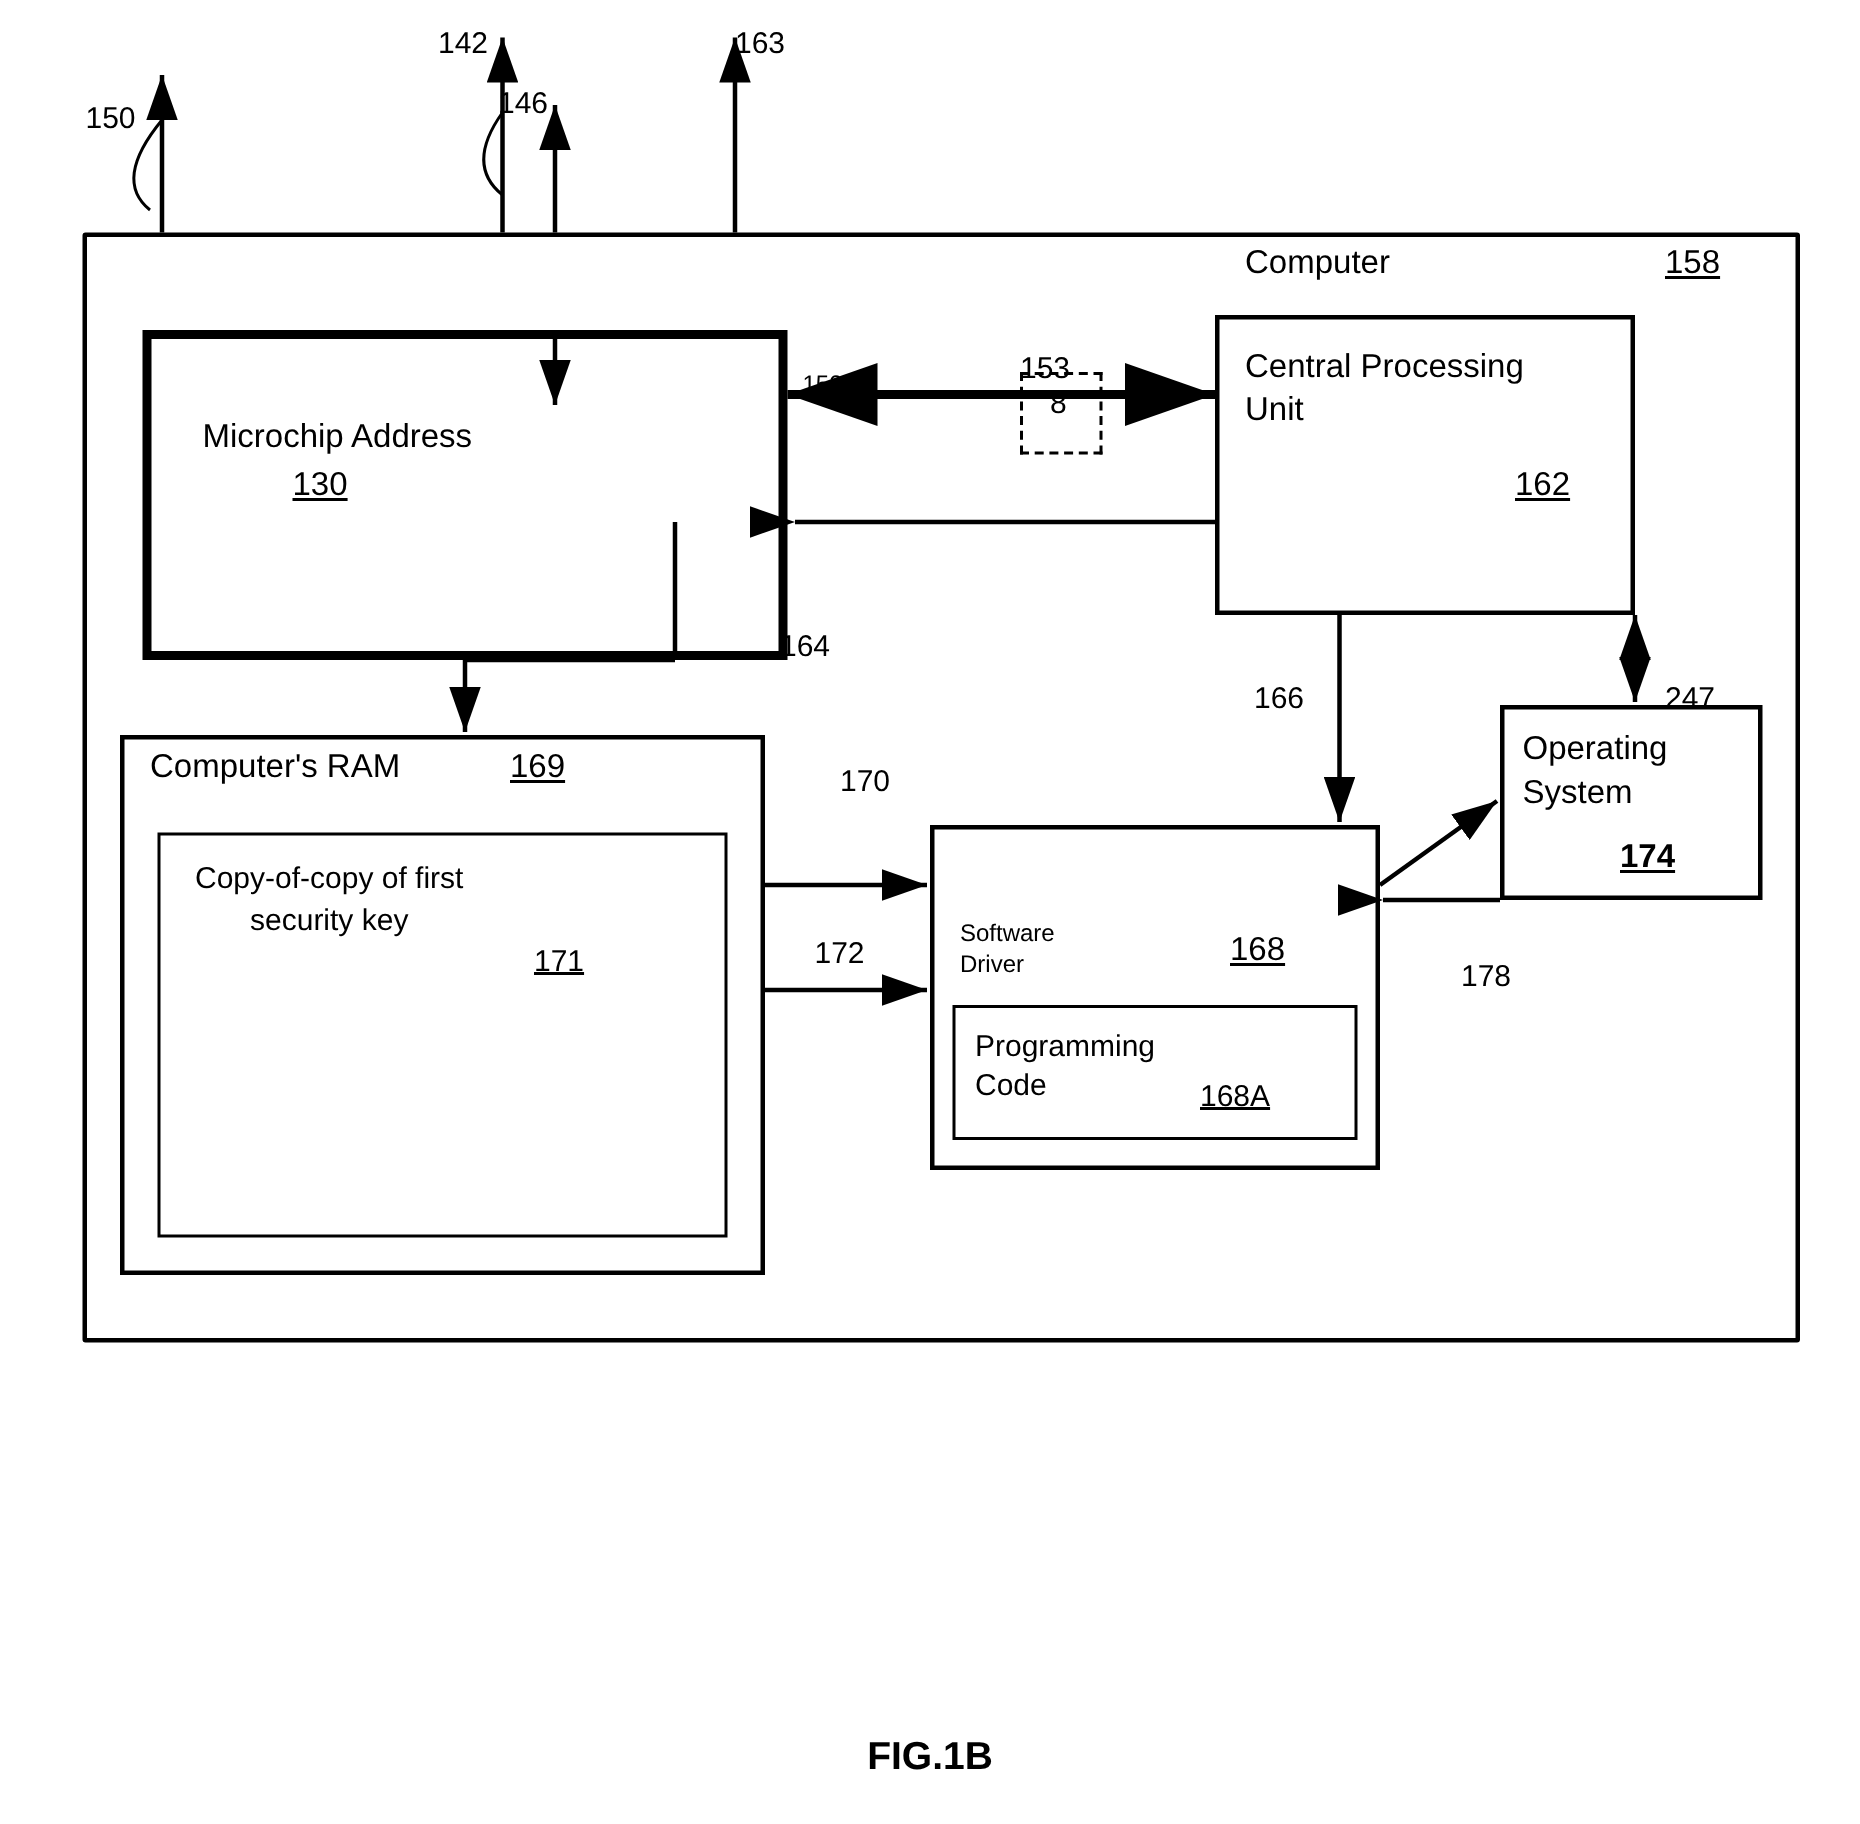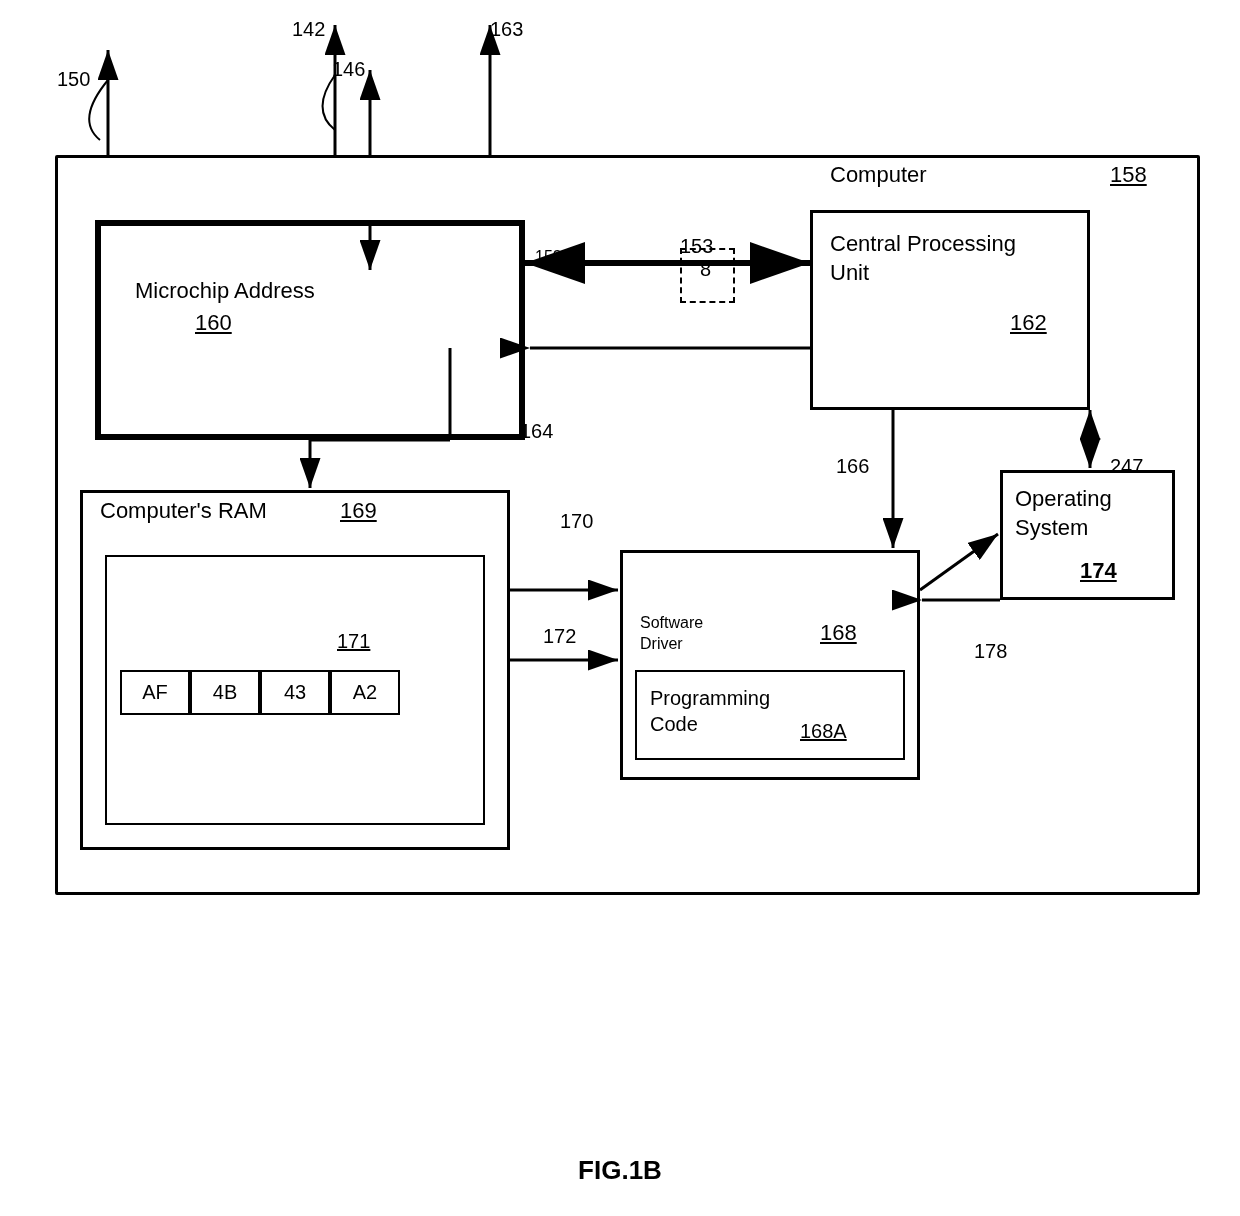--- a/index.html
+++ b/index.html
@@ -218,21 +218,21 @@
       top: 572px;
       left: 130px;
       font-size: 20px;
       line-height: 1.4;
       text-align: center;
     }
 
     .copy-number {
       position: absolute;
       top: 630px;
-      left: 337px;
+      left: 356px;
       font-size: 20px;
       text-decoration: underline;
     }
 
     
     .key-cells {
       position: absolute;
       top: 670px;
       left: 120px;
       display: flex;
@@ -304,21 +304,21 @@
   <div class="label-142">142</div>
   <div class="label-146">146</div>
   <div class="label-163">163</div>
 
   <div class="computer-box"></div>
   <div class="computer-label">Computer</div>
   <div class="computer-number">158</div>
 
   <div class="microchip-box"></div>
   <div class="microchip-label">Microchip Address</div>
-  <div class="microchip-number">160</div>
+  <div class="microchip-number">130</div>
 
   <div class="cpu-box"></div>
   <div class="cpu-label">Central Processing<br>Unit</div>
   <div class="cpu-number">162</div>
 
   <div class="dashed-box-153"></div>
   <div class="label-8">8</div>
 
   <div class="software-box"></div>
   <div class="software-label">Software<br>Driver</div>
@@ -330,28 +330,23 @@
 
   <div class="os-box"></div>
   <div class="os-label">Operating<br>System</div>
   <div class="os-number">174</div>
 
   <div class="ram-box"></div>
   <div class="ram-label">Computer's RAM</div>
   <div class="ram-number">169</div>
 
   <div class="copy-box"></div>
+  <div class="copy-label">Copy-of-copy of first<br>security key</div>
   <div class="copy-number">171</div>
 
-  <div class="key-cells">
-    <div class="key-cell">AF</div>
-    <div class="key-cell">4B</div>
-    <div class="key-cell">43</div>
-    <div class="key-cell">A2</div>
-  </div>
 
   <div class="label-152">152</div>
   <div class="label-153">153</div>
   <div class="label-164">164</div>
   <div class="label-166">166</div>
   <div class="label-170">170</div>
   <div class="label-172">172</div>
   <div class="label-176">247</div>
   <div class="label-178">178</div>
 

